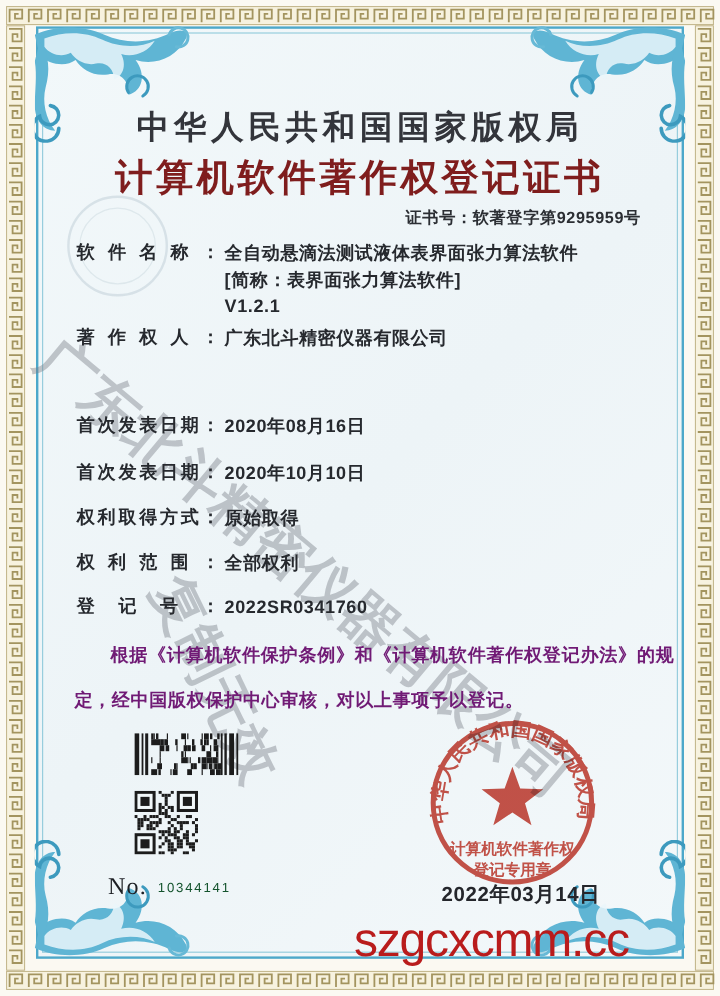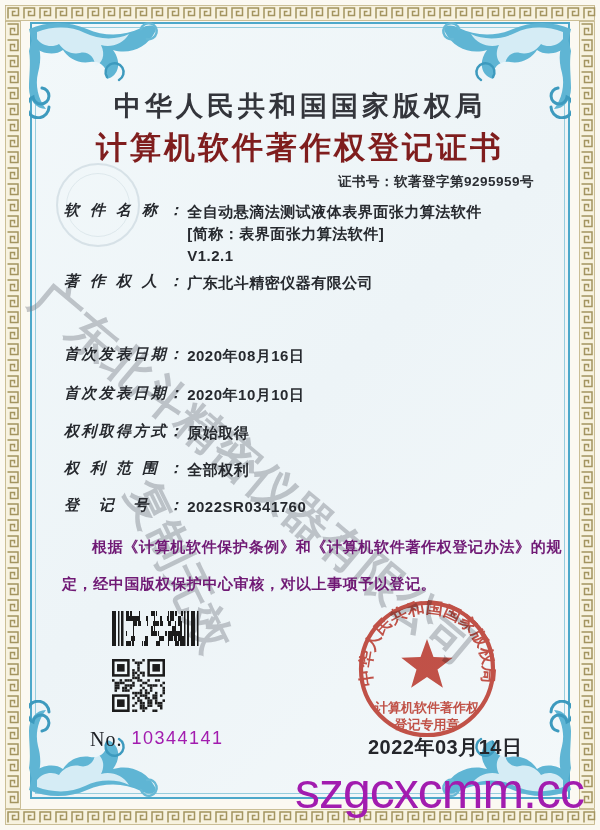--- a/index.html
+++ b/index.html
@@ -51,48 +51,48 @@
     font-family:"Liberation Serif",serif;font-weight:700;font-size:31px;
     letter-spacing:3px;color:#7f1d1d;
   }
   .certno{
     position:absolute;top:173px;right:66px;z-index:5;
     font-size:13.5px;font-weight:700;color:#2b2e33;letter-spacing:.5px;margin-left:40px;
   }
   .field-row{position:absolute;left:64px;z-index:5;font-size:15px;font-weight:700;color:#26292e;}
   .flabel{
     display:inline-block;width:119px;vertical-align:top;
-    text-align:justify;text-align-last:justify;letter-spacing:0;font-style:italic;
+    text-align:justify;text-align-last:justify;letter-spacing:0;
   }
   .fvalue{display:inline-block;vertical-align:top;letter-spacing:.5px;}
   .fvalue .vline{display:block;line-height:22px;}
   .statement{
     position:absolute;left:62px;top:528px;width:500px;z-index:5;
     font-size:15px;font-weight:700;color:#701a75;line-height:37px;
     text-indent:2em;letter-spacing:.6px;text-align:justify;
   }
   
   .barcode{position:absolute;left:112px;top:611px;z-index:5;}
   .qrcode{position:absolute;left:112px;top:659px;z-index:5;}
   .serial{position:absolute;left:90px;top:728px;z-index:5;white-space:nowrap;}
   .serial-label{font-family:"Liberation Serif",serif;font-size:20px;color:#1d1f24;letter-spacing:1px;}
   .serial-number{
-    font-size:18px;color:#a21caf;letter-spacing:1.5px;margin-left:9px;
+    font-size:11px;color:#14532d;letter-spacing:1.5px;margin-left:9px;
     position:relative;top:-2px;font-weight:400;
   }
   
   .seal{position:absolute;left:350px;top:595px;z-index:6;mix-blend-mode:multiply;opacity:.93;}
   .issue-date{
     position:absolute;left:368px;top:734px;z-index:6;
-    font-size:20px;font-weight:700;color:#24262b;letter-spacing:.5px;
+    font-size:17px;font-weight:700;color:#24262b;letter-spacing:.5px;
   }
   
   .overlay-site{
     position:absolute;left:295px;top:762px;z-index:9;
-    font-size:50px;font-weight:400;color:#a21caf;letter-spacing:-1px;white-space:nowrap;
+    font-size:40px;font-weight:400;color:#b91c1c;letter-spacing:-1px;white-space:nowrap;
   }
 </style>
 </head>
 <body>
 
 <div class="page">
 
   <svg id="border-svg" width="600" height="830">
       <rect x="5" y="5" width="590" height="16" fill="#f7f2df"></rect>
       <rect x="5.5" y="5.5" width="589" height="15" fill="none" stroke="#bfb184" stroke-width="0.8"></rect>

